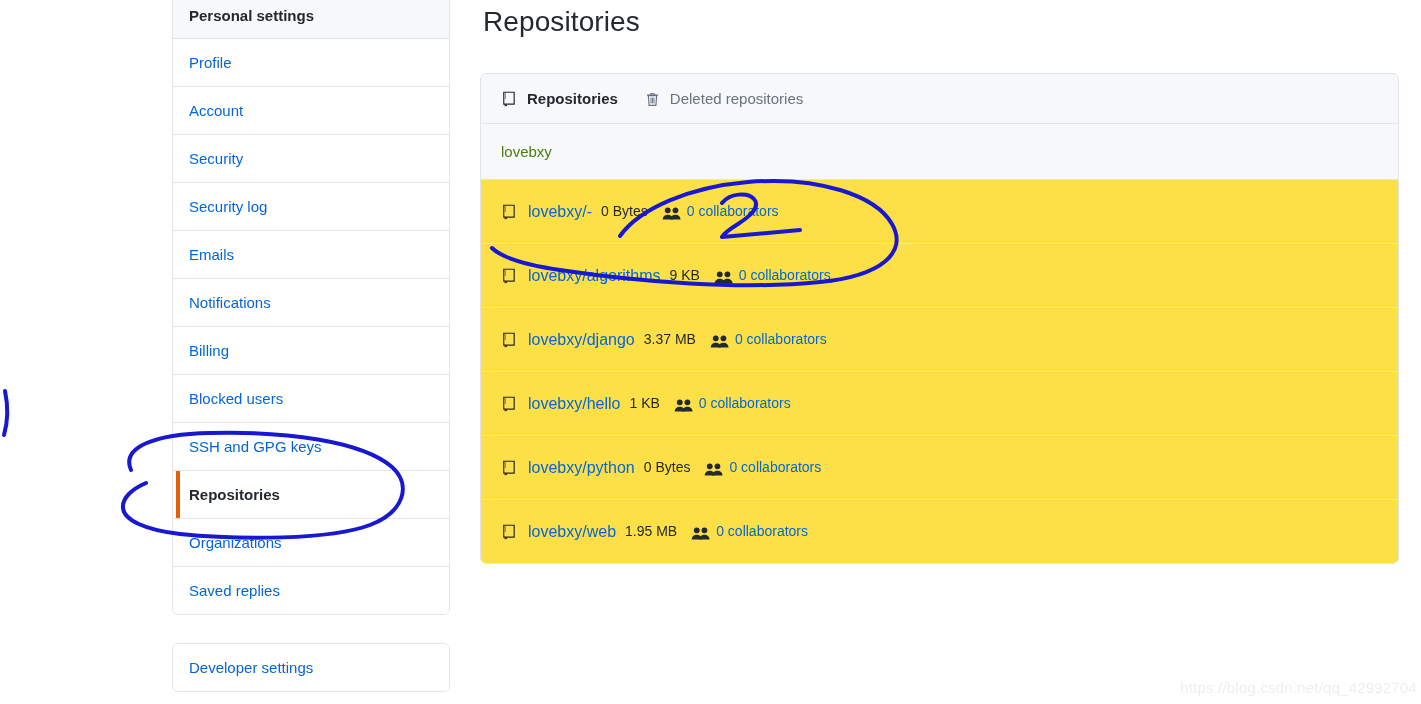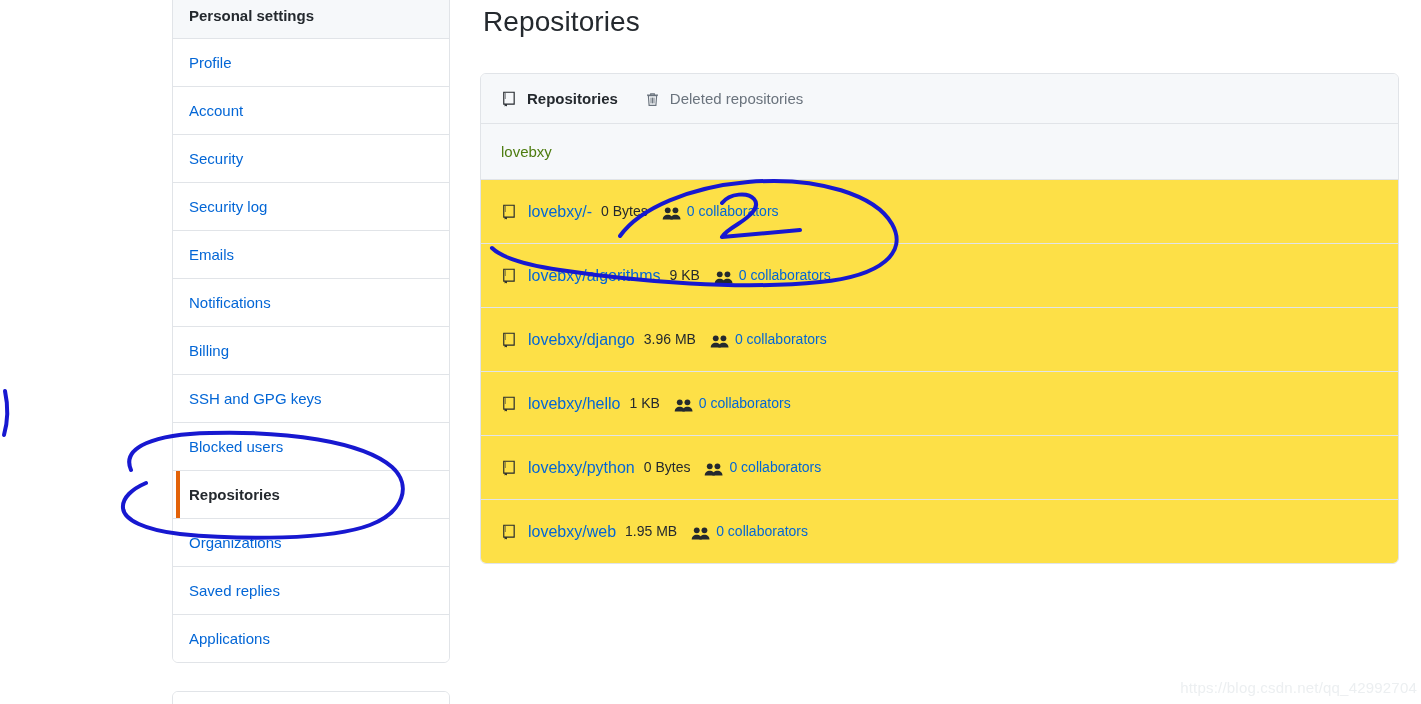--- a/index.html
+++ b/index.html
@@ -198,26 +198,25 @@
   <div class="side-card" id="side-card-main">
     <div class="side-header">Personal settings</div>
     <div id="sidebar-items">
         <a class="side-item">Profile</a>
         <a class="side-item">Account</a>
         <a class="side-item">Security</a>
         <a class="side-item">Security log</a>
         <a class="side-item">Emails</a>
         <a class="side-item">Notifications</a>
         <a class="side-item">Billing</a>
+        <a class="side-item">Blocked users</a>
         <a class="side-item">SSH and GPG keys</a>
-        <a class="side-item">Blocked users</a>
         <a class="side-item active">Repositories</a>
         <a class="side-item">Organizations</a>
         <a class="side-item">Saved replies</a>
-        <a class="side-item">Applications</a>
       </div>
   </div>
 
   <div class="side-card" id="side-card-dev">
     <a class="side-item">Developer settings</a>
   </div>
 
 </div>
 
 <div id="main">
@@ -298,21 +297,21 @@
         </div>
         <div class="repo-row">
           <span class="repo-icon">
             <svg width="17" height="17" viewBox="0 0 16 16" aria-hidden="true">
               <path fill="none" stroke="#24292e" stroke-width="1.1" d="M2.6 1.2h9.8v11.1H2.6z"></path>
               <path fill="#24292e" d="M3.6 2.4h1v1h-1zM3.6 4.2h1v1h-1zM3.6 6h1v1h-1z"></path>
               <path fill="#24292e" d="M3.4 12.4h2.2v2.2l-1.1-.8-1.1.8z"></path>
             </svg>
           </span>
           <a class="repo-name">lovebxy/django</a>
-          <span class="repo-size">3.96 MB</span>
+          <span class="repo-size">3.37 MB</span>
           <span class="collab-icon">
             <svg width="19" height="15" viewBox="0 0 20 16" aria-hidden="true">
               <circle cx="6" cy="4.6" r="3.1" fill="#24292e"></circle>
               <path fill="#24292e" d="M0.6 14.4c0-3.1 2.4-5 5.4-5s5.4 1.9 5.4 5z"></path>
               <circle cx="14.2" cy="4.6" r="3.1" fill="#24292e"></circle>
               <path fill="#24292e" d="M8.8 14.4c0-3.1 2.4-5 5.4-5s5.4 1.9 5.4 5z"></path>
             </svg>
           </span>
           <a class="collab-link">0 collaborators</a>
         </div>

